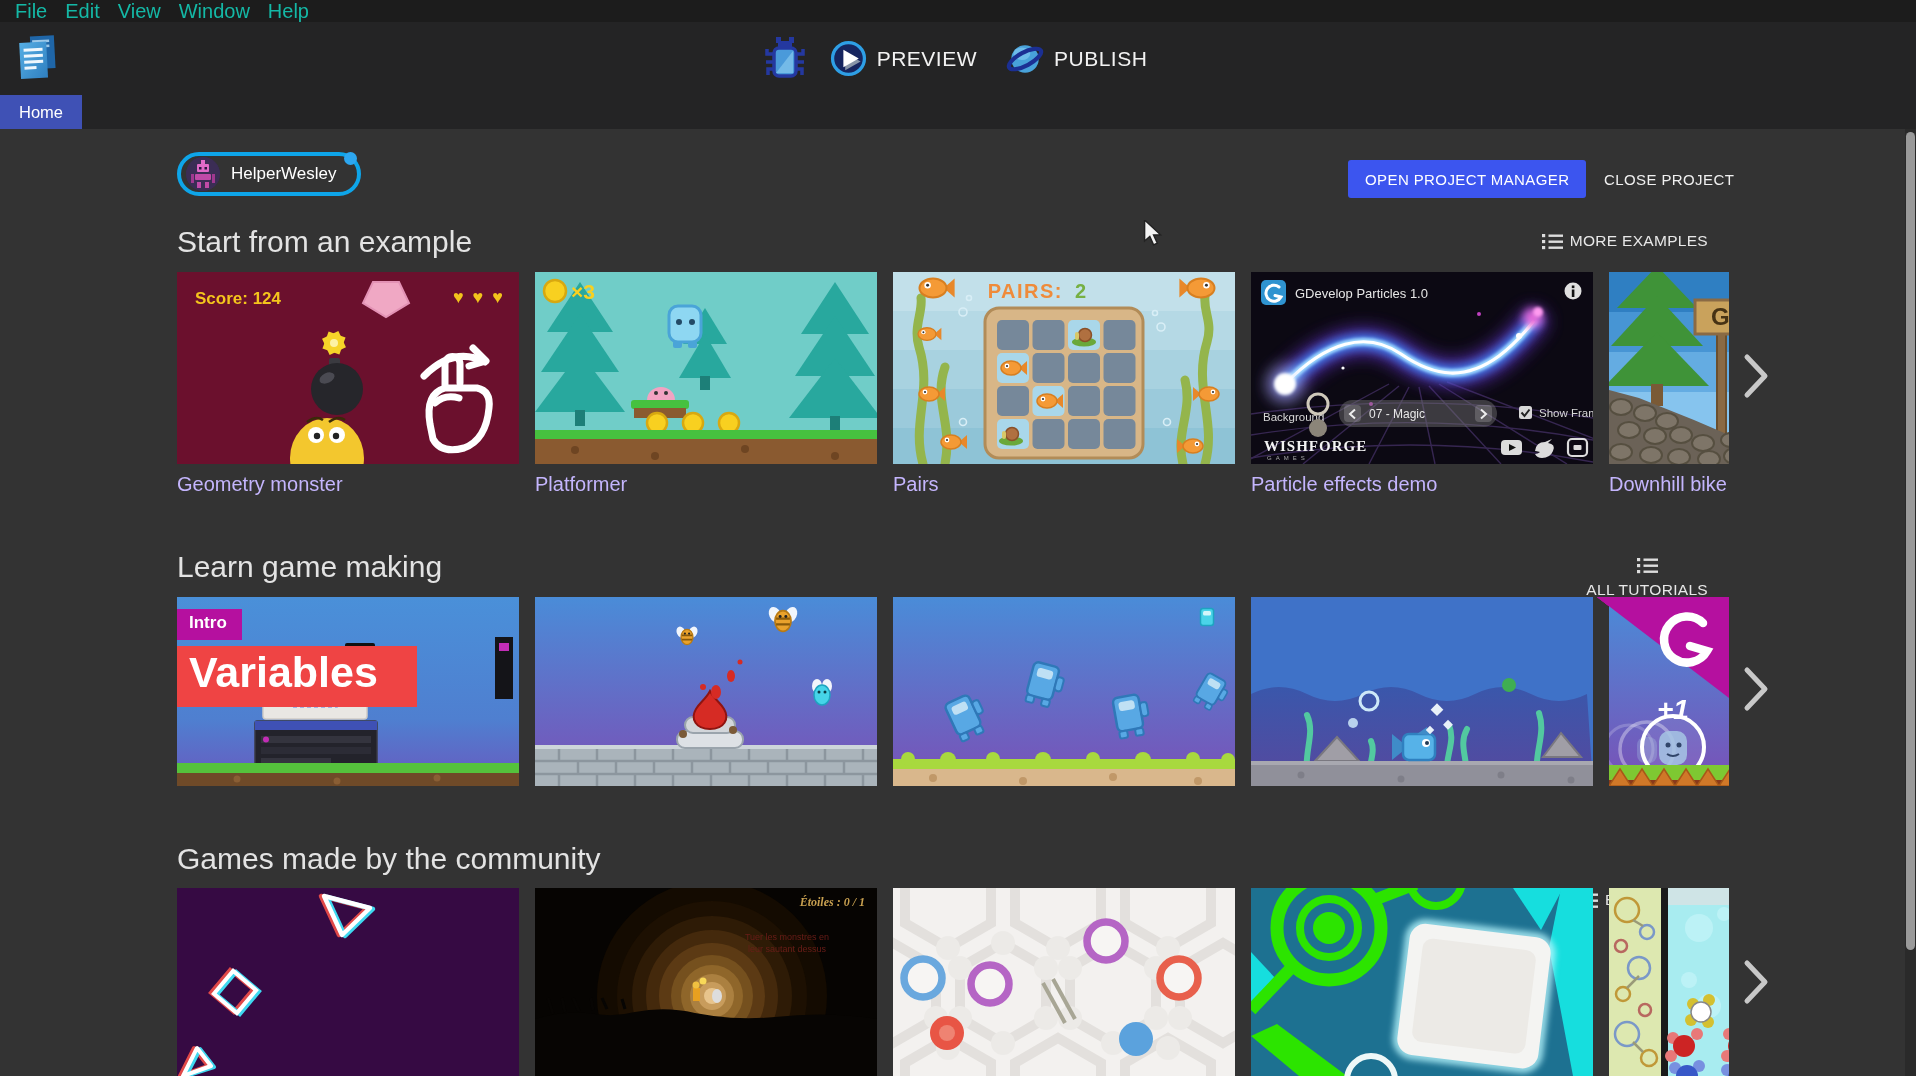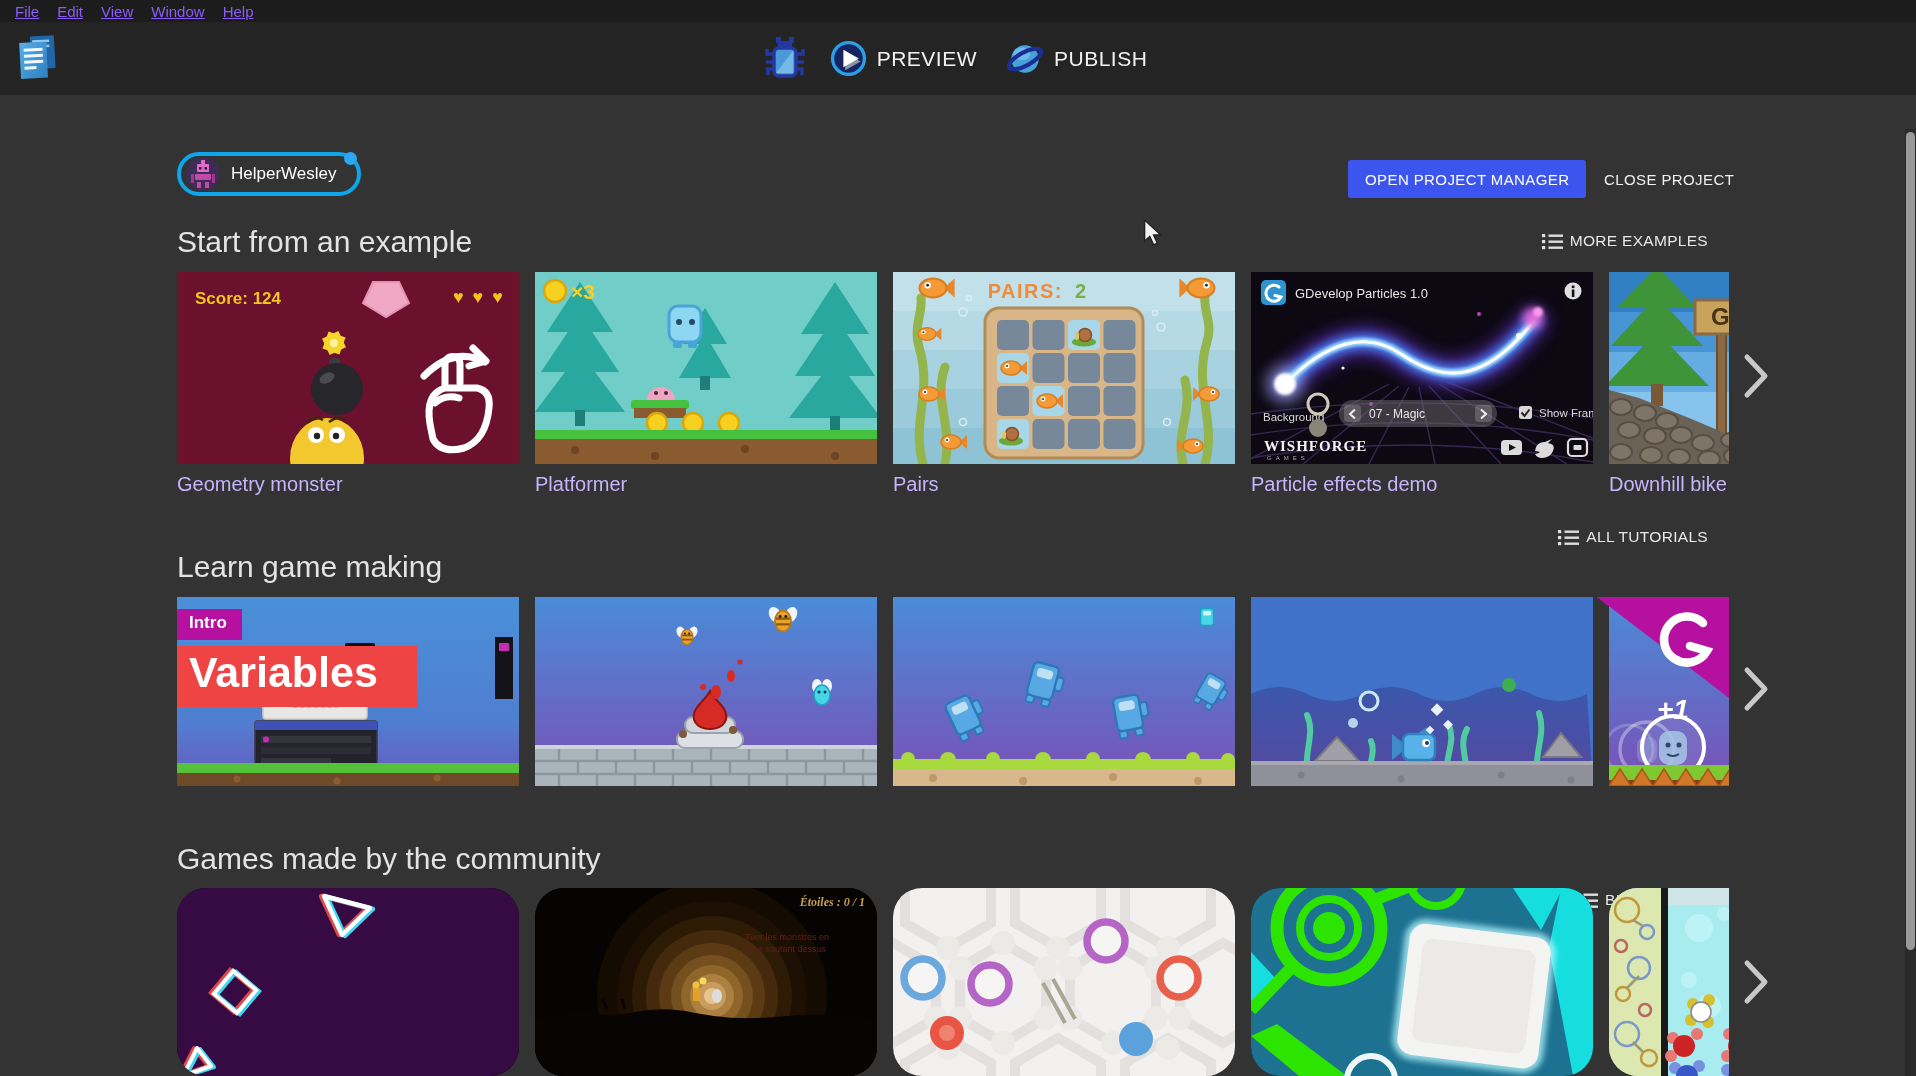--- a/index.html
+++ b/index.html
@@ -2,21 +2,21 @@
 <html><head>
 <meta charset="utf-8">
 <style>
   * { box-sizing: border-box; }
   html,body { margin:0; padding:0; background:#333333; }
   body { font-family:"Liberation Sans", sans-serif; }
   .page { position:relative; width:1916px; height:1076px; overflow:hidden; background:#333333; color:#fff; }
 
   
   .menubar { position:absolute; top:0; left:0; right:0; height:22px; background:#1c1c1c; display:flex; align-items:center; padding-left:6px; z-index:30; }
-  .menu-item { font-size:15px; color:#8b5cf6; padding:1px 9px; cursor:default;text-decoration:underline; }
+  .menu-item { font-size:20px; color:#14b8a6; padding:1px 9px; cursor:default; }
 
   
   .toolbar { position:absolute; top:22px; left:0; right:0; height:73px; background:#242425; z-index:20; }
   .pm-btn { position:absolute; left:14px; top:11px; width:48px; height:50px; background:none; border:none; padding:0; cursor:pointer; }
   .toolbar-center { position:absolute; inset:0; display:flex; align-items:center; justify-content:center; gap:17px; }
   .tool-btn { display:flex; align-items:center; gap:10px; background:none; border:none; color:#f2f2f2; font-size:21px; letter-spacing:.5px; font-family:inherit; cursor:pointer; }
   .icon-btn { background:none; border:none; padding:0; cursor:pointer; line-height:0; }
 
   
   .tabstrip { position:absolute; top:95px; left:0; right:0; height:34px; background:#242425; z-index:20; }
@@ -32,21 +32,21 @@
   .btn-text { position:absolute; left:1594px; top:160px; height:38px; padding:0 10px; background:none; color:#f0f0f0; border:none; font-size:15px; letter-spacing:.4px; font-family:inherit; cursor:pointer; }
 
   
   .section-title { position:absolute; left:177px; font-size:30px; line-height:36px; color:#e3e3e3; font-weight:400; }
   .section-link { position:absolute; right:202px; display:flex; align-items:center; gap:7px; background:none; border:none; color:#e8e8e8; font-size:15.5px; letter-spacing:.3px; font-family:inherit; cursor:pointer; }
 
   .row { position:absolute; left:177px; width:1552px; display:flex; gap:16px; overflow:hidden; }
   .card { flex:0 0 342px; width:342px; cursor:pointer; }
   .thumb { position:relative; width:342px; height:192px; overflow:hidden; background:#000; }
   .row2 .thumb { height:189px; }
-  .row3 .thumb { height:188px;border-radius:29px; }
+  .row3 .thumb { height:188px; }
   .thumb svg.art { position:absolute; inset:0; width:100%; height:100%; display:block; }
   .card-label { margin-top:9px; font-size:20px; color:#c4b5fd; white-space:nowrap; }
 
   
   .t-intro { position:absolute; left:0; top:12px; background:#b5109f; color:#fff; font-weight:700; font-size:17px; padding:4px 15px 7px 12px; }
   .t-word { position:absolute; left:0; top:49px; background:#ef4444; color:#fff; font-weight:700; font-size:43px; line-height:1.2; padding:1px 20px 8px 12px; white-space:nowrap; }
   .t-corner { position:absolute; top:0; right:0; width:132px; height:101px; line-height:0; }
 
   .chevron { position:absolute; left:1734px; width:44px; height:48px; background:none; border:none; display:flex; align-items:center; justify-content:center; cursor:pointer; }
 
@@ -123,20 +123,23 @@
         <svg width="38" height="38" viewBox="0 0 36 36">
           <circle cx="18" cy="18" r="13" fill="#48a2da"></circle>
           <ellipse cx="15" cy="13" rx="8" ry="6" fill="#74c0ec" opacity="0.85"></ellipse>
           <ellipse cx="18" cy="18" rx="17" ry="6.2" fill="none" stroke="#1b2f93" stroke-width="4" transform="rotate(-28 18 18)"></ellipse>
         </svg>
         <span>PUBLISH</span>
       </button>
     </div>
   </div>
 
+  <div class="tabstrip">
+    <div class="tab">Home</div>
+  </div>
 
   <div class="chip">
     <span class="avatar">
       <svg width="34" height="34" viewBox="0 0 34 34">
         <circle cx="17" cy="17" r="17" fill="#3b2d55"></circle>
         <rect x="15" y="3" width="4" height="4" fill="#e06ac8"></rect>
         <rect x="11" y="7" width="12" height="8" rx="1" fill="#e06ac8"></rect>
         <rect x="13" y="10" width="2.5" height="2.5" fill="#2a1540"></rect>
         <rect x="18.5" y="10" width="2.5" height="2.5" fill="#2a1540"></rect>
         <rect x="9" y="17" width="16" height="6" rx="1" fill="#c04aa8"></rect>
@@ -440,21 +443,21 @@
     </div>
   </div>
 
   <button class="chevron" style="top:352px;">
     <svg width="26" height="46" viewBox="0 0 26 46">
       <polyline points="4,4 22,23 4,42" stroke="#c8c8c8" stroke-width="5" fill="none" stroke-linecap="round" stroke-linejoin="round"></polyline>
     </svg>
   </button>
 
   <h2 class="section-title" style="top:549px; margin:0;">Learn game making</h2>
-  <button class="section-link" style="top:527px;">
+  <button class="section-link" style="top:556px;flex-direction:column;">
     <svg width="21" height="17" viewBox="0 0 21 17">
       <g fill="#dddddd">
         <rect x="0" y="1" width="3.2" height="3.2"></rect>
           <rect x="6.5" y="1.5" width="14.5" height="2.4"></rect>
         <rect x="0" y="7" width="3.2" height="3.2"></rect>
           <rect x="6.5" y="7.5" width="14.5" height="2.4"></rect>
         <rect x="0" y="13" width="3.2" height="3.2"></rect>
           <rect x="6.5" y="13.5" width="14.5" height="2.4"></rect>
       </g>
     </svg>

